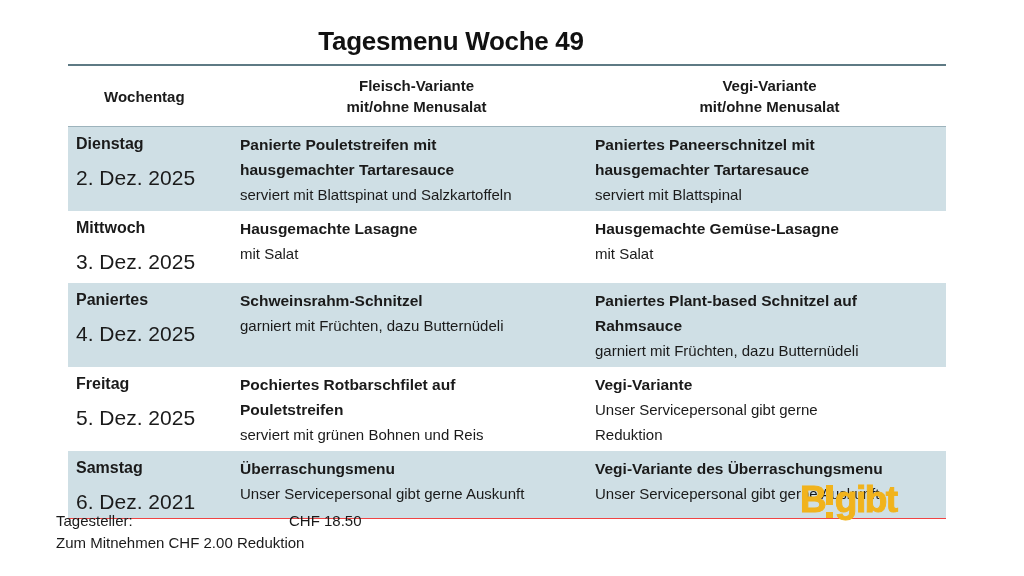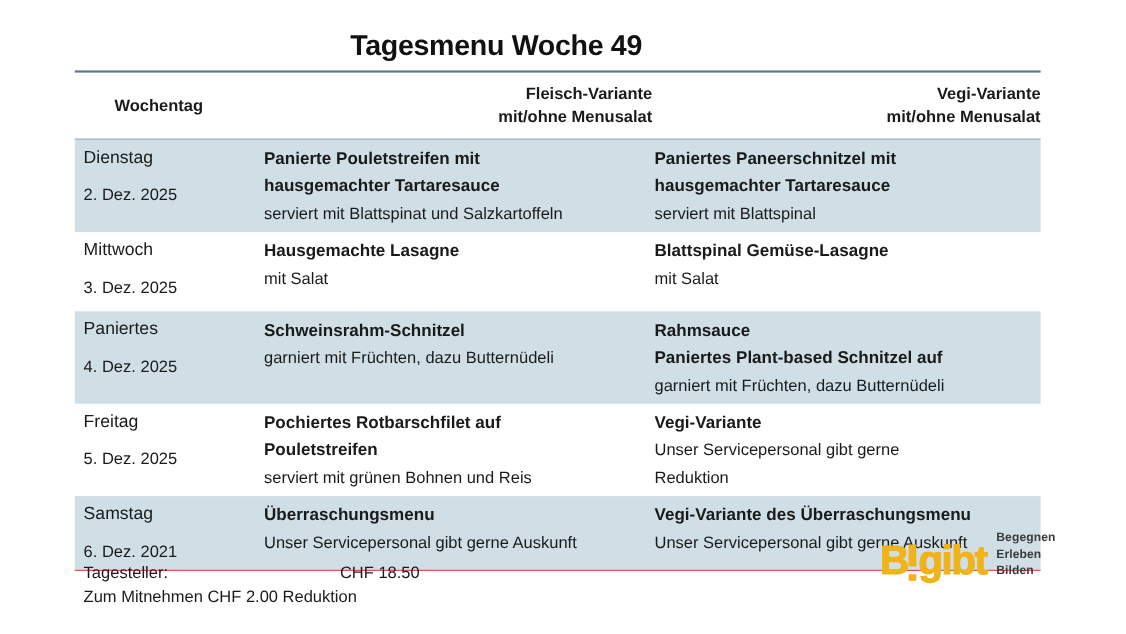--- a/index.html
+++ b/index.html
@@ -44,47 +44,46 @@
     height: 60px;
   }
   .th {
     display: flex;
     flex-direction: column;
     justify-content: center;
     text-align: center;
     font-weight: 700;
     font-size: 15px;
     line-height: 21px;
-    align-items: flex-end;
   }
   .th.day-h { align-items: flex-start; padding-left: 36px; }
   .row {
     display: grid;
     grid-template-columns: 172px 353px 353px;
     padding: 5px 0 4px 0;
   }
   .row.shaded { background: #cfdfe5; }
   .row.first { border-top: 1px solid #9db3bc; }
   .row.last  { border-bottom: 1px solid #ef4444; }
   .cell { font-size: 15px; line-height: 25px; }
   .cell.day-cell { padding-left: 8px; }
   .cell.vegi-cell { padding-left: 2px; }
-  .day-name { font-weight: 400; font-size: 16px; line-height: 24px; }
-  .day-date { font-size: 15px; margin-top: 9px; }
+  .day-name { font-weight: 700; font-size: 16px; line-height: 24px; }
+  .day-date { font-size: 21px; margin-top: 9px; }
   .t { font-weight: 700; font-size: 15.5px; }
   .d { font-weight: 400; }
   .r0 { min-height: 72px; }
   .r1 { min-height: 72px; }
   .r2 { min-height: 72px; }
   .r3 { min-height: 76px; }
   .r4 { min-height: 61px; }
   
   .pricing {
     position: absolute;
-    left: 76px;
+    left: 56px;
     top: 510px;
     font-size: 15px;
     line-height: 21.5px;
   }
   .price-line { display: grid; grid-template-columns: 233px auto; }
   
   .logo {
     position: absolute;
     left: 800px;
     top: 482px;
@@ -183,37 +182,37 @@
     <div class="row r1">
       <div class="cell day-cell">
         <div class="day-name">Mittwoch</div>
         <div class="day-date">3. Dez. 2025</div>
       </div>
       <div class="cell meat-cell">
         <div class="t">Hausgemachte Lasagne</div>
         <div class="d">mit Salat</div>
       </div>
       <div class="cell vegi-cell">
-        <div class="t">Blattspinal Gemüse-Lasagne</div>
+        <div class="t">Hausgemachte Gemüse-Lasagne</div>
         <div class="d">mit Salat</div>
       </div>
     </div>
 
     <div class="row shaded r2">
       <div class="cell day-cell">
         <div class="day-name">Paniertes</div>
         <div class="day-date">4. Dez. 2025</div>
       </div>
       <div class="cell meat-cell">
         <div class="t">Schweinsrahm-Schnitzel</div>
         <div class="d">garniert mit Früchten, dazu Butternüdeli</div>
       </div>
       <div class="cell vegi-cell">
+        <div class="t">Paniertes Plant-based Schnitzel auf</div>
         <div class="t">Rahmsauce</div>
-        <div class="t">Paniertes Plant-based Schnitzel auf</div>
         <div class="d">garniert mit Früchten, dazu Butternüdeli</div>
       </div>
     </div>
 
     <div class="row r3">
       <div class="cell day-cell">
         <div class="day-name">Freitag</div>
         <div class="day-date">5. Dez. 2025</div>
       </div>
       <div class="cell meat-cell">
@@ -249,20 +248,15 @@
     <div class="price-line">
       <span>Tagesteller:</span>
       <span>CHF 18.50</span>
     </div>
     <div class="price-note">Zum Mitnehmen CHF 2.00 Reduktion</div>
   </div>
 
   <div class="logo">
     <div class="logo-row2">
       <div class="logo-word2"><span>B</span><span class="logo-i"></span><span>gibt</span></div>
-      <div class="tagline">
-        <div>Begegnen</div>
-        <div>Erleben</div>
-        <div>Bilden</div>
-      </div>
     </div>
   </div>
 </div>
 
 </body></html>

